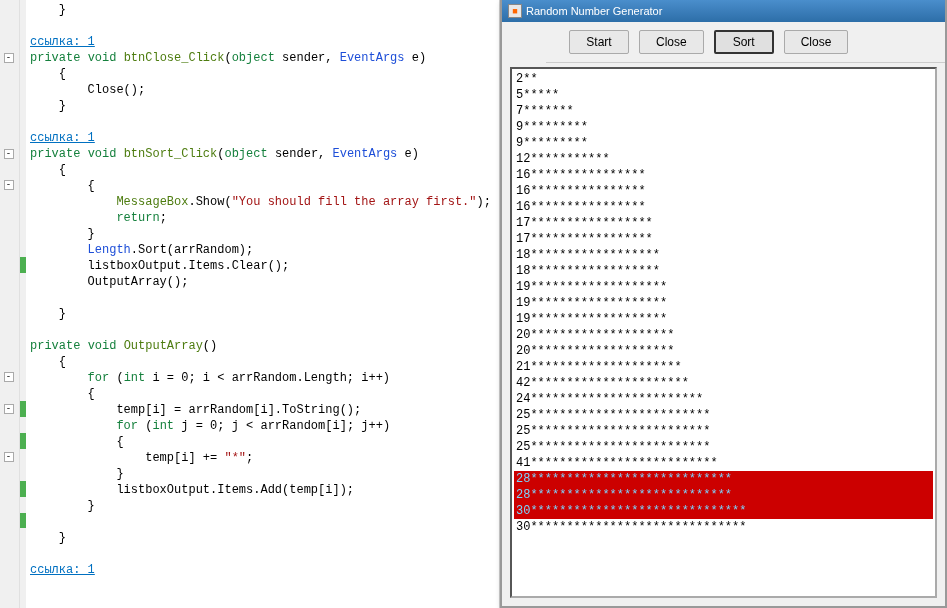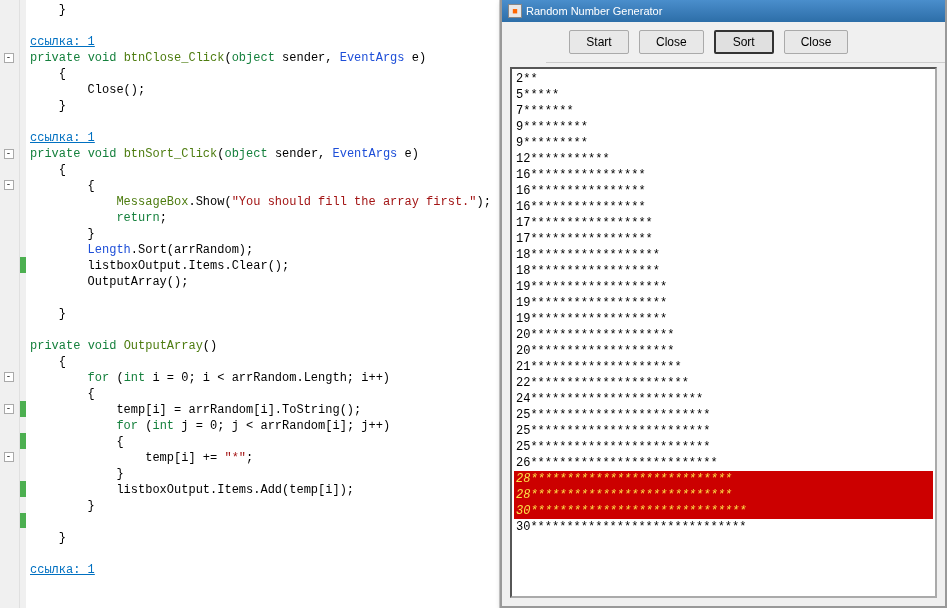--- a/index.html
+++ b/index.html
@@ -161,22 +161,21 @@
     .list-item {
       height: 16px;
       line-height: 16px;
       padding: 0 2px;
       white-space: nowrap;
       color: #000;
     }
 
     .list-item.highlighted {
       background: #cc0000;
-      color: #fde047;
-      font-style: italic;
+      color: #7dd3fc;
     }
   </style>
 </head>
 <body>
 
 <div class="code-panel">
   <div class="code-area">
 
     <div class="gutter">
       <div class="gutter-cell"></div>
@@ -342,24 +341,24 @@
       <div class="list-item">17*****************</div>
       <div class="list-item">17*****************</div>
       <div class="list-item">18******************</div>
       <div class="list-item">18******************</div>
       <div class="list-item">19*******************</div>
       <div class="list-item">19*******************</div>
       <div class="list-item">19*******************</div>
       <div class="list-item">20********************</div>
       <div class="list-item">20********************</div>
       <div class="list-item">21*********************</div>
-      <div class="list-item">22**********************</div>
+      <div class="list-item">42**********************</div>
       <div class="list-item">24************************</div>
       <div class="list-item">25*************************</div>
       <div class="list-item">25*************************</div>
       <div class="list-item">25*************************</div>
-      <div class="list-item">26**************************</div>
+      <div class="list-item">41**************************</div>
       <div class="list-item highlighted">28****************************</div>
       <div class="list-item highlighted">28****************************</div>
       <div class="list-item highlighted">30******************************</div>
       <div class="list-item">30******************************</div>
     </div>
 </div>
 
 </body></html>

